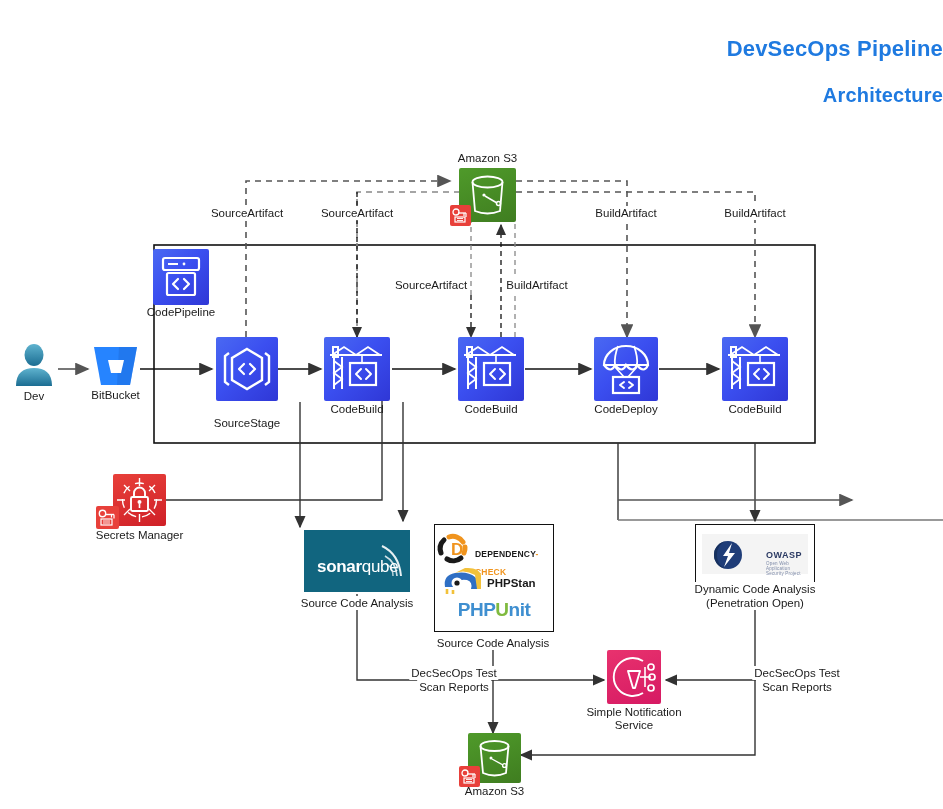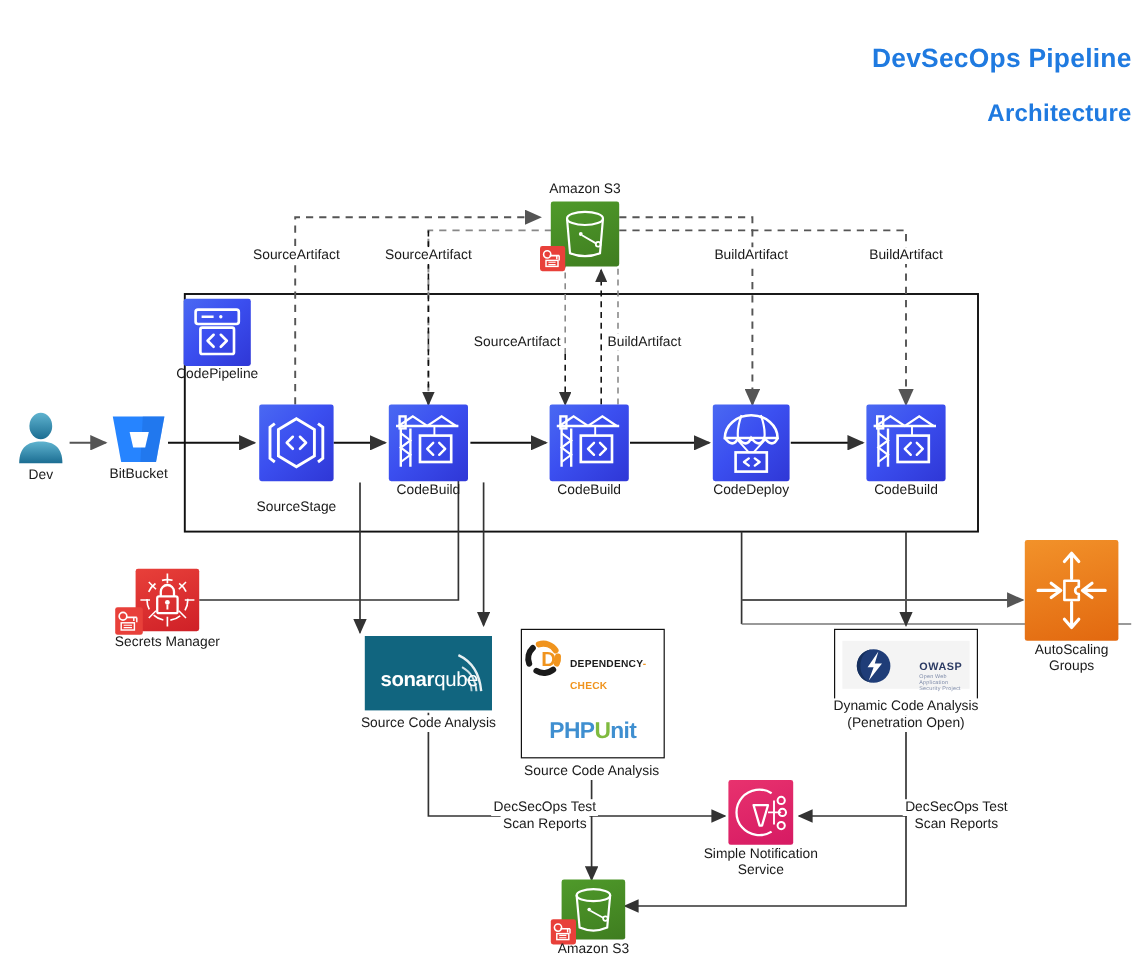--- a/index.html
+++ b/index.html
@@ -324,33 +324,20 @@
           <path d="M9,8.5 L18,8.5" stroke="#fff" stroke-width="1.4"></path>
           <path d="M15.5,8.5 L15.5,11.5 M18,8.5 L18,12.5" stroke="#fff" stroke-width="1.2"></path>
           <rect x="5" y="13" width="11" height="6" fill="none" stroke="#fff" stroke-width="1.2"></rect>
           <path d="M7,15 L14,15 M7,17 L14,17" stroke="#fff" stroke-width="0.9"></path>
         </svg>
       </div>
     </div>
     <div class="nlabel" style="top:55px;">Secrets Manager</div>
   </div>
 
-  <div class="node" style="left:854px;top:450px;">
-    <div class="tile tile-orange" style="width:78px;height:84px;">
-      <svg viewBox="0 0 78 84" style="width:78px;height:84px;">
-        <path d="M39,12 L39,32 M33,18 L39,11 L45,18" fill="none" stroke="#fff" stroke-width="2.6" stroke-linecap="round" stroke-linejoin="round"></path>
-        <path d="M39,72 L39,52 M33,66 L39,73 L45,66" fill="none" stroke="#fff" stroke-width="2.6" stroke-linecap="round" stroke-linejoin="round"></path>
-        <path d="M11,42 L29,42 M22,36 L30,42 L22,48" fill="none" stroke="#fff" stroke-width="2.6" stroke-linecap="round" stroke-linejoin="round"></path>
-        <path d="M67,42 L49,42 M56,36 L48,42 L56,48" fill="none" stroke="#fff" stroke-width="2.6" stroke-linecap="round" stroke-linejoin="round"></path>
-        <path d="M33,34 L45,34 L45,39 A3,3 0 0 0 45,45 L45,50 L33,50 Z" fill="none" stroke="#fff" stroke-width="2.2" stroke-linejoin="round"></path>
-      </svg>
-    </div>
-    <div class="nlabel" style="top:86px;">AutoScaling</div>
-    <div class="nlabel" style="top:99px;">Groups</div>
-  </div>
 
   <div class="node" style="left:607px;top:650px;">
     <div class="tile tile-pink" style="width:54px;height:54px;">
       <svg viewBox="0 0 54 54" style="width:54px;height:54px;">
         <path d="M36,11 A19,19 0 1 0 36,43" fill="none" stroke="#fff" stroke-width="1.9"></path>
         <path d="M21,21 L33,21 L28,38 L26,38 Z" fill="none" stroke="#fff" stroke-width="1.9" stroke-linejoin="round"></path>
         <path d="M33,27 L44,27" stroke="#fff" stroke-width="1.6"></path>
         <path d="M38,27 L38,17 M38,27 L38,37" stroke="#fff" stroke-width="1.6"></path>
         <circle cx="44" cy="17" r="3" fill="none" stroke="#fff" stroke-width="1.7"></circle>
         <circle cx="45" cy="27" r="3" fill="none" stroke="#fff" stroke-width="1.7"></circle>
@@ -379,20 +366,30 @@
         <path d="M12,28 A12,12 0 0 0 26,27" fill="none" stroke="#1a1a1a" stroke-width="5" stroke-linecap="round"></path>
         <path d="M14,6 A12,12 0 0 1 28,11" fill="none" stroke="#f0941e" stroke-width="5" stroke-linecap="round"></path>
         <path d="M30,16 A12,12 0 0 1 29,22" fill="none" stroke="#f0941e" stroke-width="5" stroke-linecap="round"></path>
         <text x="16" y="24" font-family="Liberation Sans, sans-serif" font-size="17" font-weight="bold" fill="#f0941e">D</text>
       </svg>
       <div style="position:absolute;left:40px;top:12px;">
         <span class="dctxt" style="color:#1a1a1a;">DEPENDENCY</span><span class="dctxt" style="color:#f0941e;">-CHECK</span>
       </div>
     </div>
 
+    <div class="dcrow" style="top:40px;height:32px;">
+      <svg viewBox="0 0 120 32" style="position:absolute;left:0;top:0;width:120px;height:32px;">
+        <path d="M10,22 Q8,10 20,8 Q33,6 40,12 Q46,17 42,24 L36,24 Q38,17 32,15 Q22,13 20,22 Z" fill="#2f6fc4"></path>
+        <path d="M20,8 Q30,4 40,10 L42,24 L46,24 L46,10 Q44,2 30,3 Z" fill="#f2c13a"></path>
+        <circle cx="22" cy="18" r="5.5" fill="#ffffff"></circle>
+        <circle cx="22" cy="18" r="2.6" fill="#1a1a1a"></circle>
+        <path d="M12,24 L12,29 M18,25 L18,29" stroke="#f2c13a" stroke-width="2.6"></path>
+        <text x="52" y="22" font-family="Liberation Sans, sans-serif" font-size="11.5" font-weight="bold" fill="#1a1a1a">PHPStan</text>
+      </svg>
+    </div>
 
     <div class="phpunit" style="top:74px;"><span style="color:#3f8fd0;">PHP</span><span style="color:#7fba3f;">U</span><span style="color:#3f8fd0;">nit</span></div>
   </div>
   <div class="wlabel" style="left:493px;top:636px;transform:translateX(-50%);">Source Code Analysis</div>
 
   <div class="toolbox" style="left:695px;top:524px;width:120px;height:60px;">
     <div class="owaspinner">
       <svg viewBox="0 0 108 42" style="position:absolute;left:0;top:0;width:108px;height:42px;">
         <circle cx="26" cy="21" r="14" fill="#1f3d78"></circle>
         <path d="M26,7 A14,14 0 0 0 26,35 A11,14 0 0 1 26,7 Z" fill="#16305e"></path>

